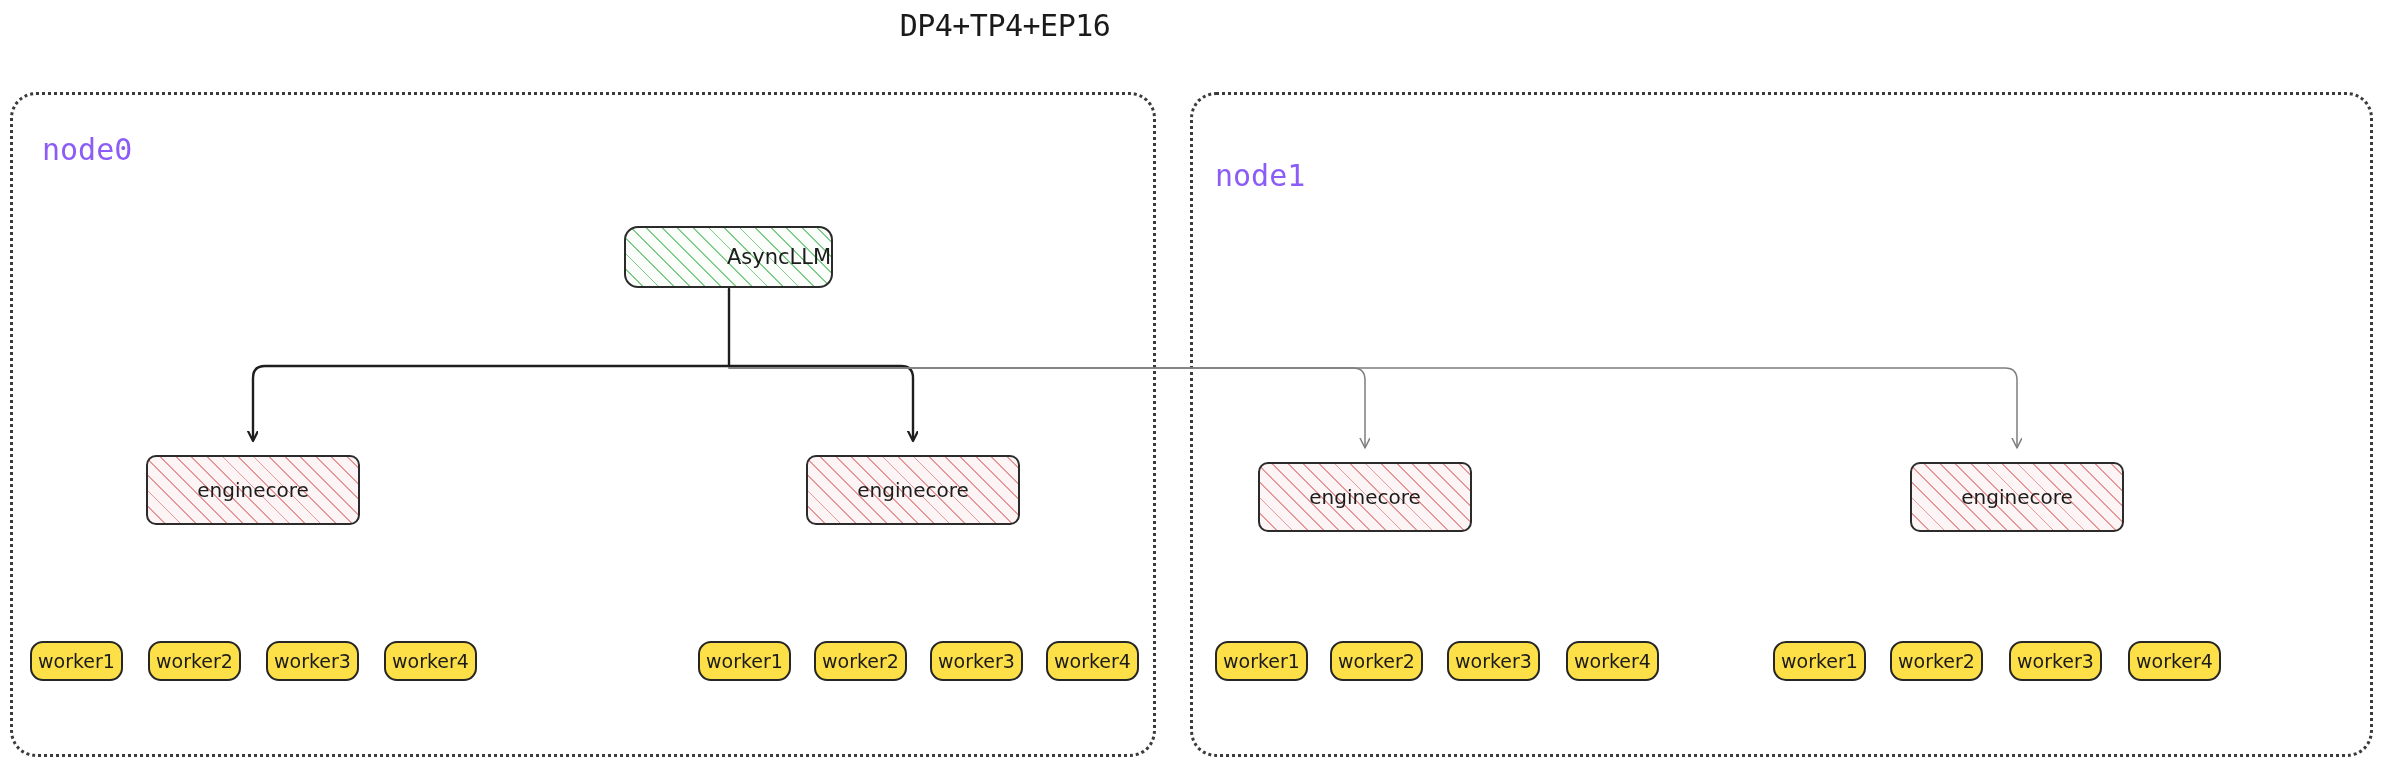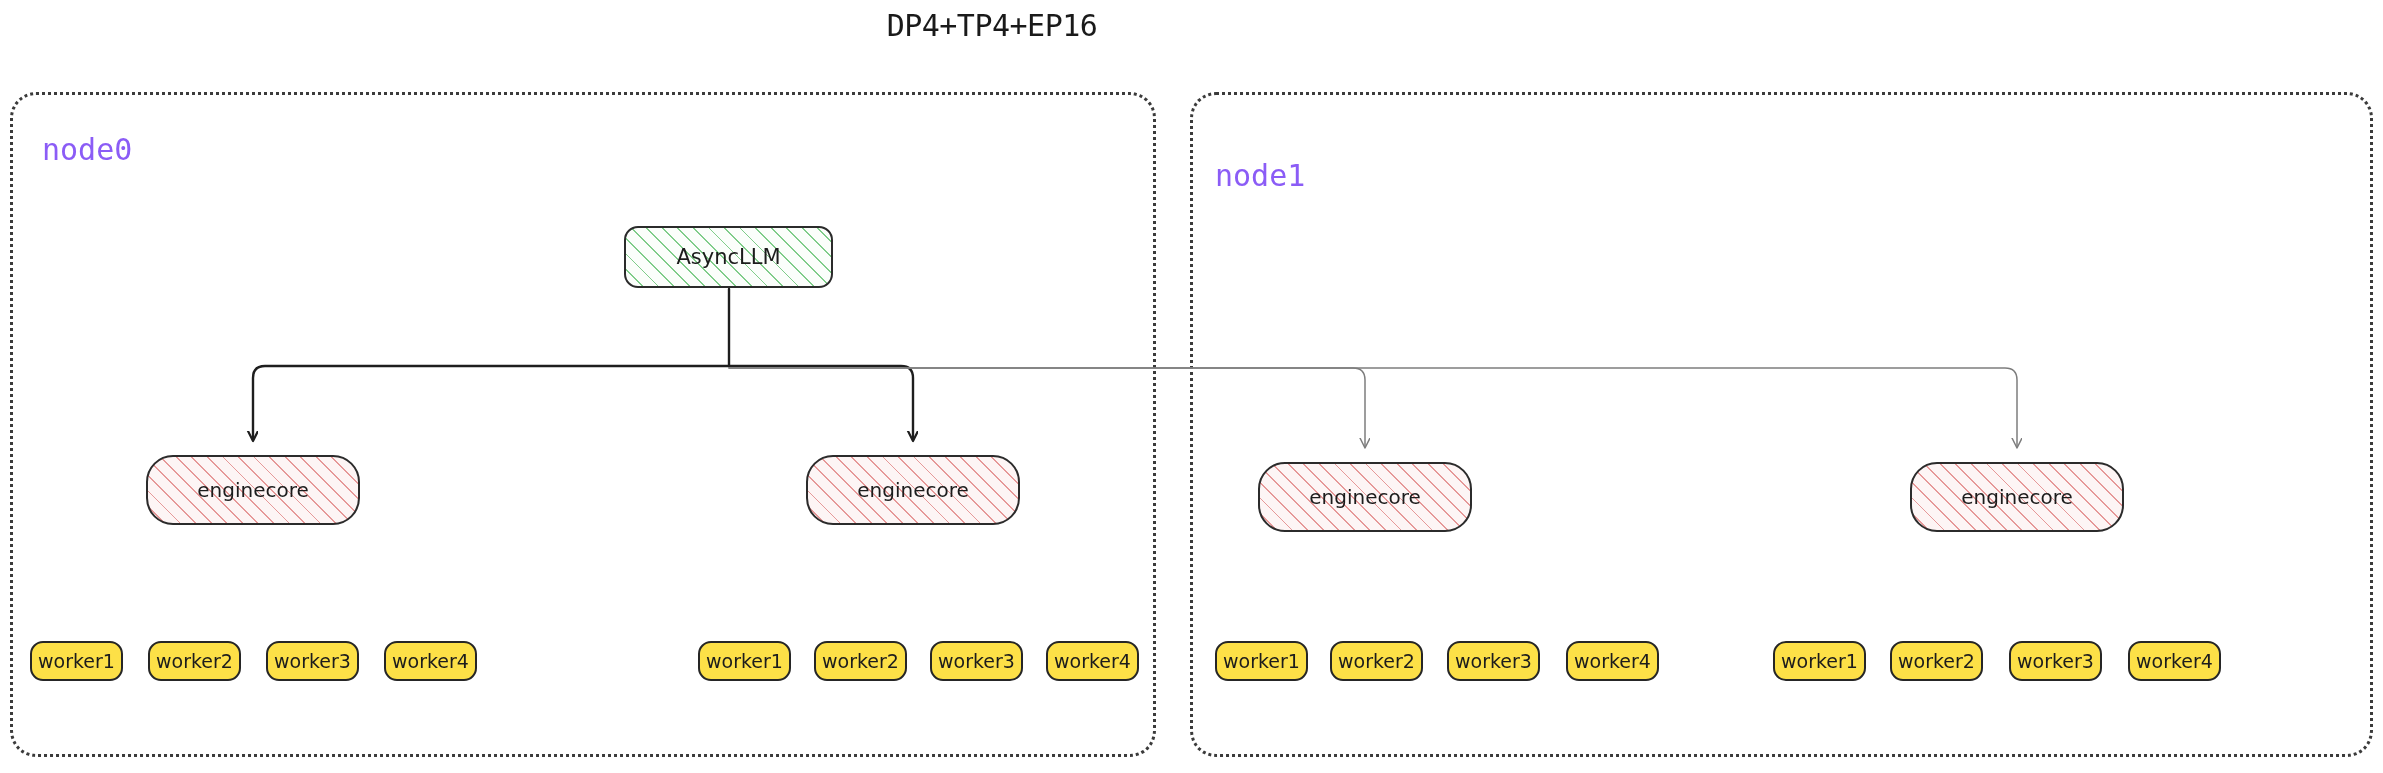--- a/index.html
+++ b/index.html
@@ -22,20 +22,21 @@
   #title {
     position: absolute;
     left: 0;
     top: 8px;
     width: 1984px;
     text-align: center;
     font-family: "DejaVu Sans Mono", monospace;
     font-size: 30px;
     color: #1a1a1a;
     letter-spacing: -0.5px;
+    padding-left: 13px;
   }
 
   
   .node-box {
     position: absolute;
     border: 3px dotted #3b3b3b;
     border-radius: 26px;
     box-sizing: border-box;
     background: transparent;
   }
@@ -72,21 +73,21 @@
       45deg,
       rgba(106, 196, 118, 0.85) 0px,
       rgba(106, 196, 118, 0.85) 1.3px,
       rgba(255, 255, 255, 0) 1.3px,
       rgba(255, 255, 255, 0) 11px
     );
   }
 
   .box-engine {
     border: 2.5px solid #2b2b2b;
-    border-radius: 27px;
+    border-radius: 10px;
     font-size: 20px;
     background-color: #fdf5f5;
     background-image: repeating-linear-gradient(
       45deg,
       rgba(226, 136, 136, 0.85) 0px,
       rgba(226, 136, 136, 0.85) 1.3px,
       rgba(255, 255, 255, 0) 1.3px,
       rgba(255, 255, 255, 0) 11px
     );
   }
@@ -137,21 +138,21 @@
     <path d="M729,366 L265,366 Q253,366 253,378 L253,440" fill="none" stroke="#1e1e1e" stroke-width="2.4" fill-opacity="0" stroke-linecap="round" marker-end="url(#arrow-strong)"></path>
 
     <path d="M729,366 L901,366 Q913,366 913,378 L913,440" fill="none" stroke="#1e1e1e" stroke-width="2.4" stroke-linecap="round" marker-end="url(#arrow-strong)"></path>
 
     <path d="M729,368 L1353,368 Q1365,368 1365,380 L1365,447" fill="none" stroke="#7d7d7d" stroke-width="1.5" stroke-linecap="round" marker-end="url(#arrow-faint)"></path>
 
     <path d="M729,368 L2005,368 Q2017,368 2017,380 L2017,447" fill="none" stroke="#7d7d7d" stroke-width="1.5" stroke-linecap="round" marker-end="url(#arrow-faint)"></path>
   </svg>
 
 
-  <div class="box box-async" style="left:624px; top:226px; width:209px; height:62px;">
+  <div class="box box-async" style="left:624px; top:226px; width:209px; height:62px;justify-content:flex-end;">
     <span>AsyncLLM</span>
   </div>
 
   <div class="box box-engine" style="left:146px; top:455px; width:214px; height:70px;">
     <span>enginecore</span>
   </div>
 
   <div class="box box-engine" style="left:806px; top:455px; width:214px; height:70px;">
     <span>enginecore</span>
   </div>

